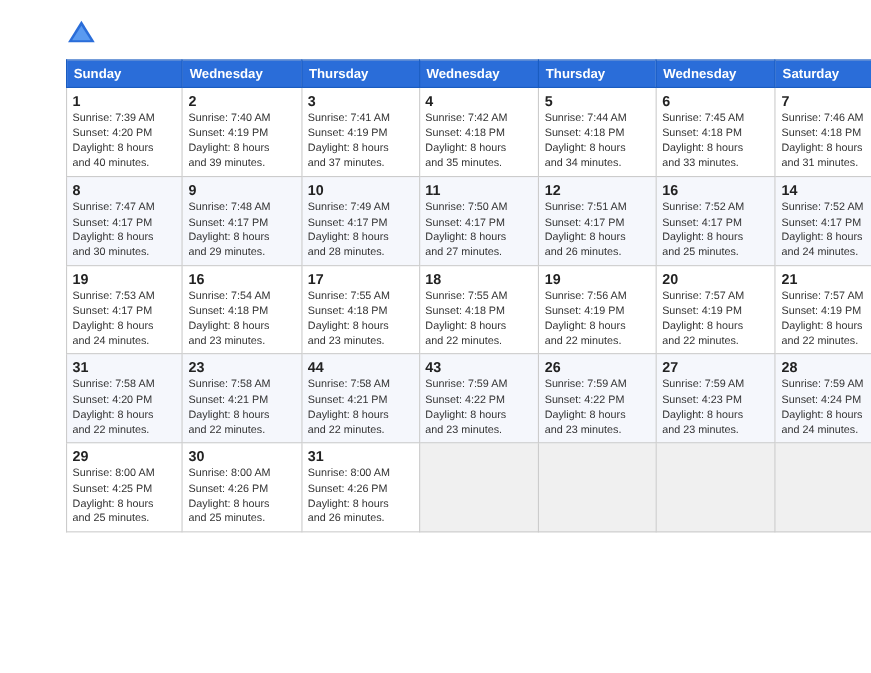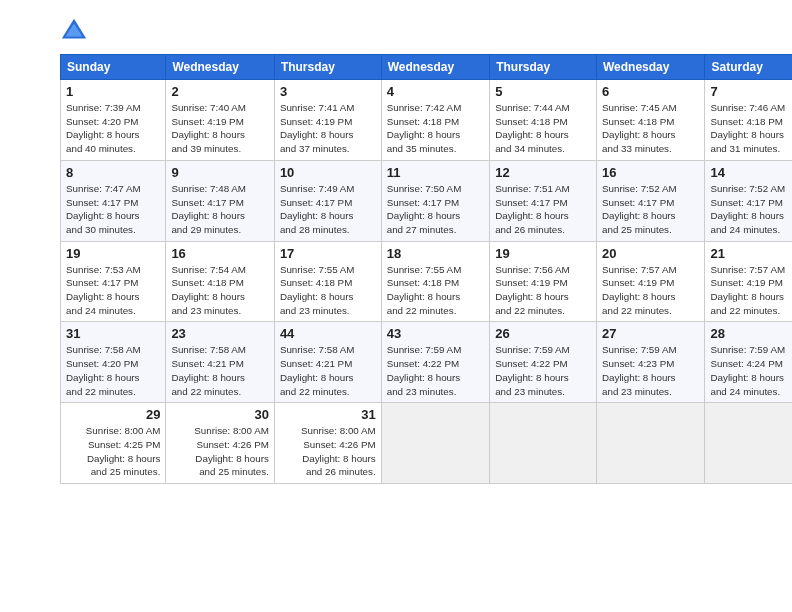--- a/index.html
+++ b/index.html
@@ -93,21 +93,20 @@
       line-height: 1.4;
     }
     .empty-cell {
       background: #f0f0f0 !important;
     }
     .week-row td {
       height: 72px;
     }
     .last-row td {
       height: 60px;
-      text-align: right;
     }
   </style>
 </head>
 <body>
 
 <div class="page">
   <div class="header">
     <div class="logo">
       <svg class="logo-icon" viewBox="0 0 30 30">
         <polygon points="15,3 28,24 2,24" fill="#2a6dd9"></polygon>

